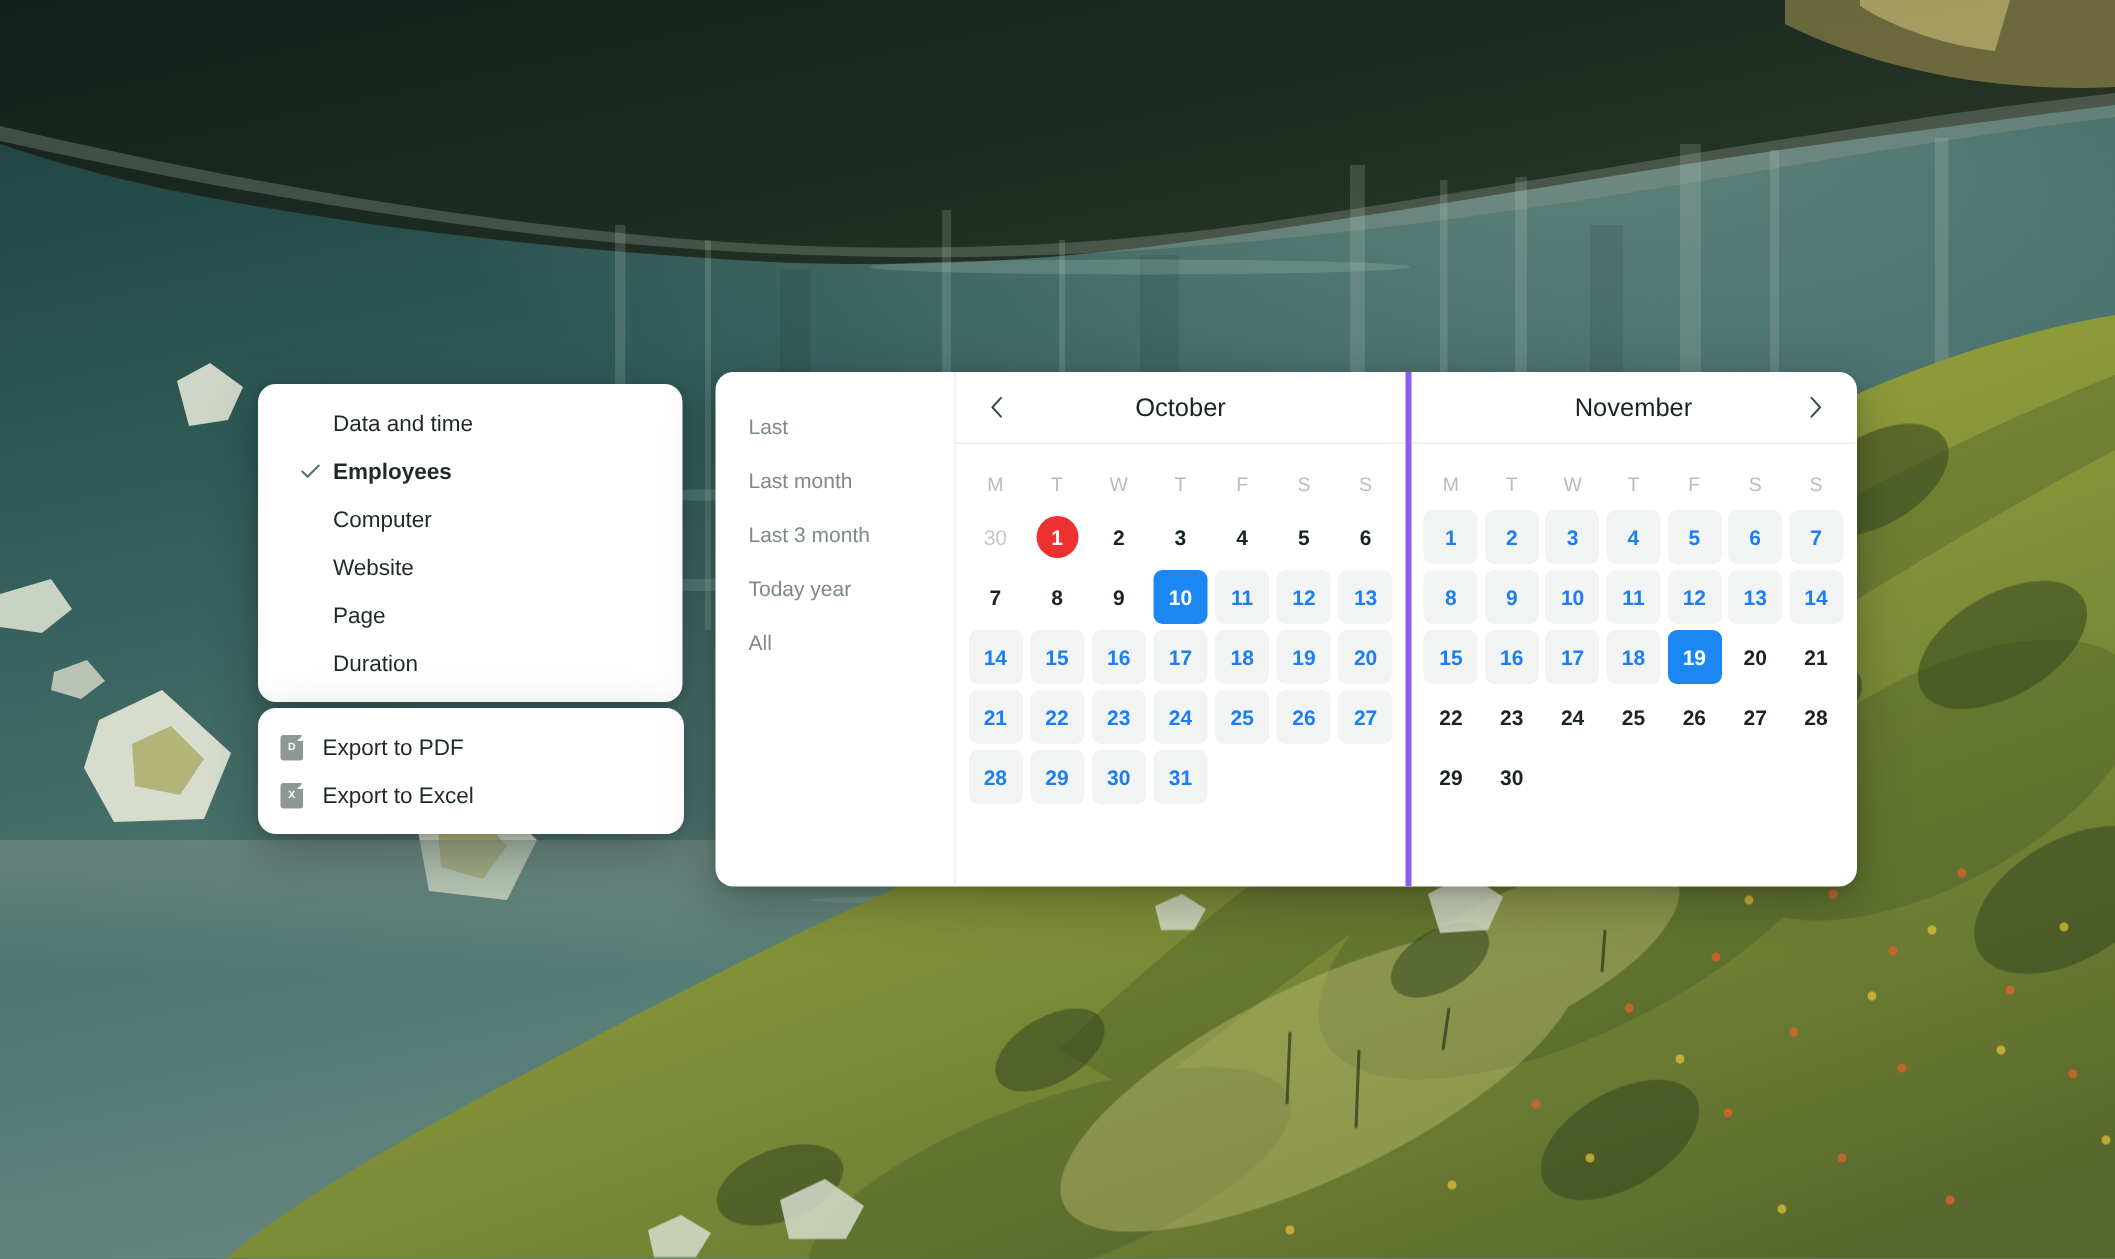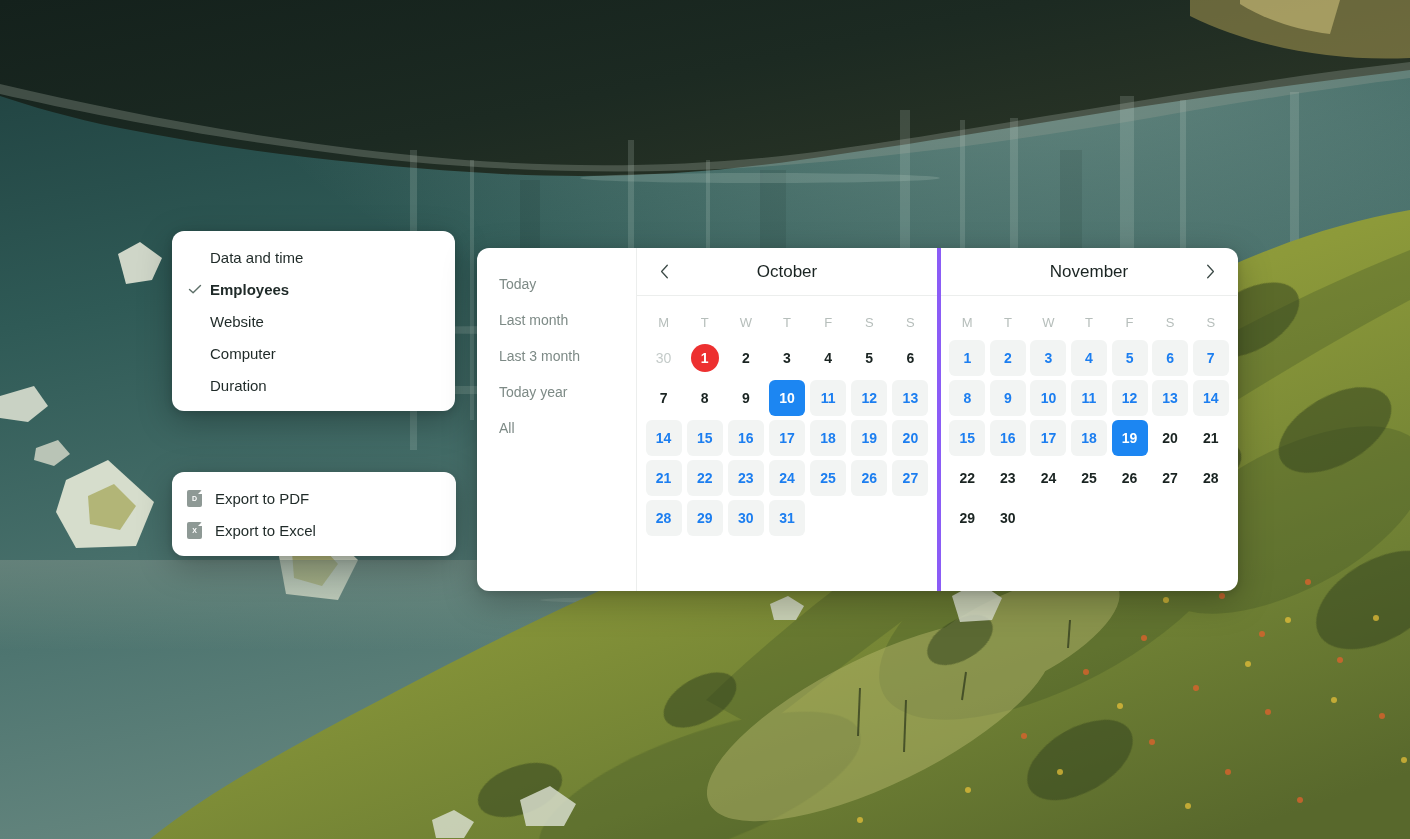--- a/index.html
+++ b/index.html
@@ -27,23 +27,23 @@
   .popover {
     position: absolute;
     background: #ffffff;
     border-radius: 12px;
     box-shadow: 0 10px 34px rgba(0,0,0,0.26), 0 2px 8px rgba(0,0,0,0.14);
   }
 
   
   #field-menu {
     left: 172px;
-    top: 231px;
+    top: 256px;
     width: 283px;
-    padding: 10px 0 10px 0;
+    padding: 10px 0 10px 12px;
   }
   .field-row {
     position: relative;
     height: 32px;
     display: flex;
     align-items: center;
     padding-left: 38px;
     font-size: 15px;
     color: #1f2a28;
     cursor: default;
@@ -395,25 +395,29 @@
     <div class="field-row selected">
     <span class="check-icon">
       <svg width="16" height="16" viewBox="0 0 16 16" fill="none">
         <path d="M2.5 8.4 L6.1 11.8 L13.5 4.4" stroke="#5d6f68" stroke-width="1.4" stroke-linecap="round" stroke-linejoin="round"></path>
       </svg>
     </span>
     <span>Employees</span>
   </div>
     <div class="field-row">
 
+    <span>Computer</span>
+  </div>
+    <div class="field-row">
+
     <span>Website</span>
   </div>
     <div class="field-row">
 
-    <span>Computer</span>
+    <span>Page</span>
   </div>
     <div class="field-row">
 
     <span>Duration</span>
   </div>
   </div>
 
 <div class="popover" id="export-menu">
   <div class="export-row">
     <span class="file-icon">
@@ -426,21 +430,21 @@
       <span>X</span>
     </span>
     <span>Export to Excel</span>
   </div>
 </div>
 
 <div class="popover" id="date-picker">
 
   <div id="presets">
       <div class="preset-row">
-        <span>Today</span>
+        <span>Last</span>
       </div>
       <div class="preset-row">
         <span>Last month</span>
       </div>
       <div class="preset-row">
         <span>Last 3 month</span>
       </div>
       <div class="preset-row">
         <span>Today year</span>
       </div>

